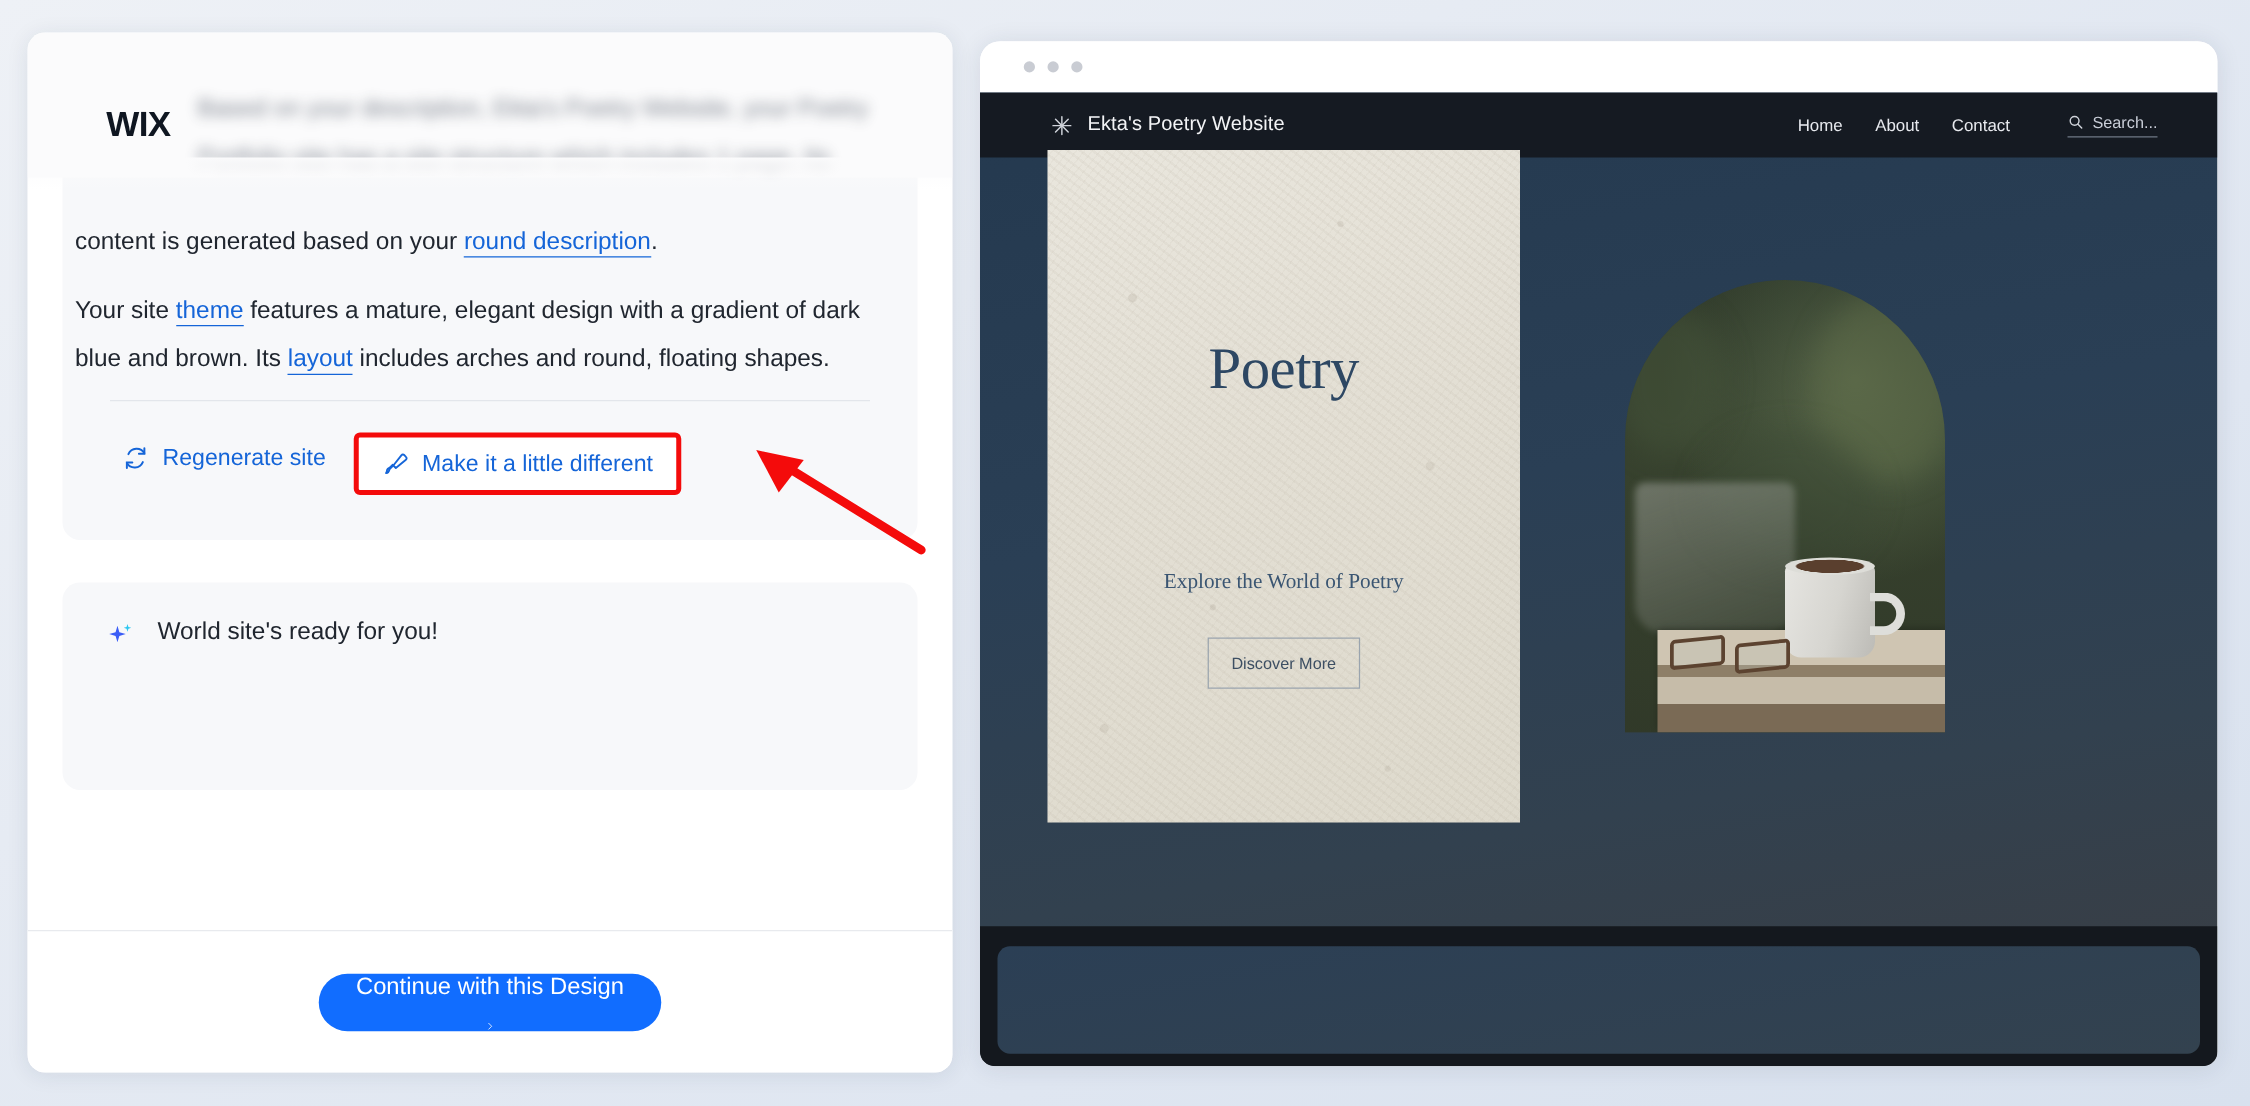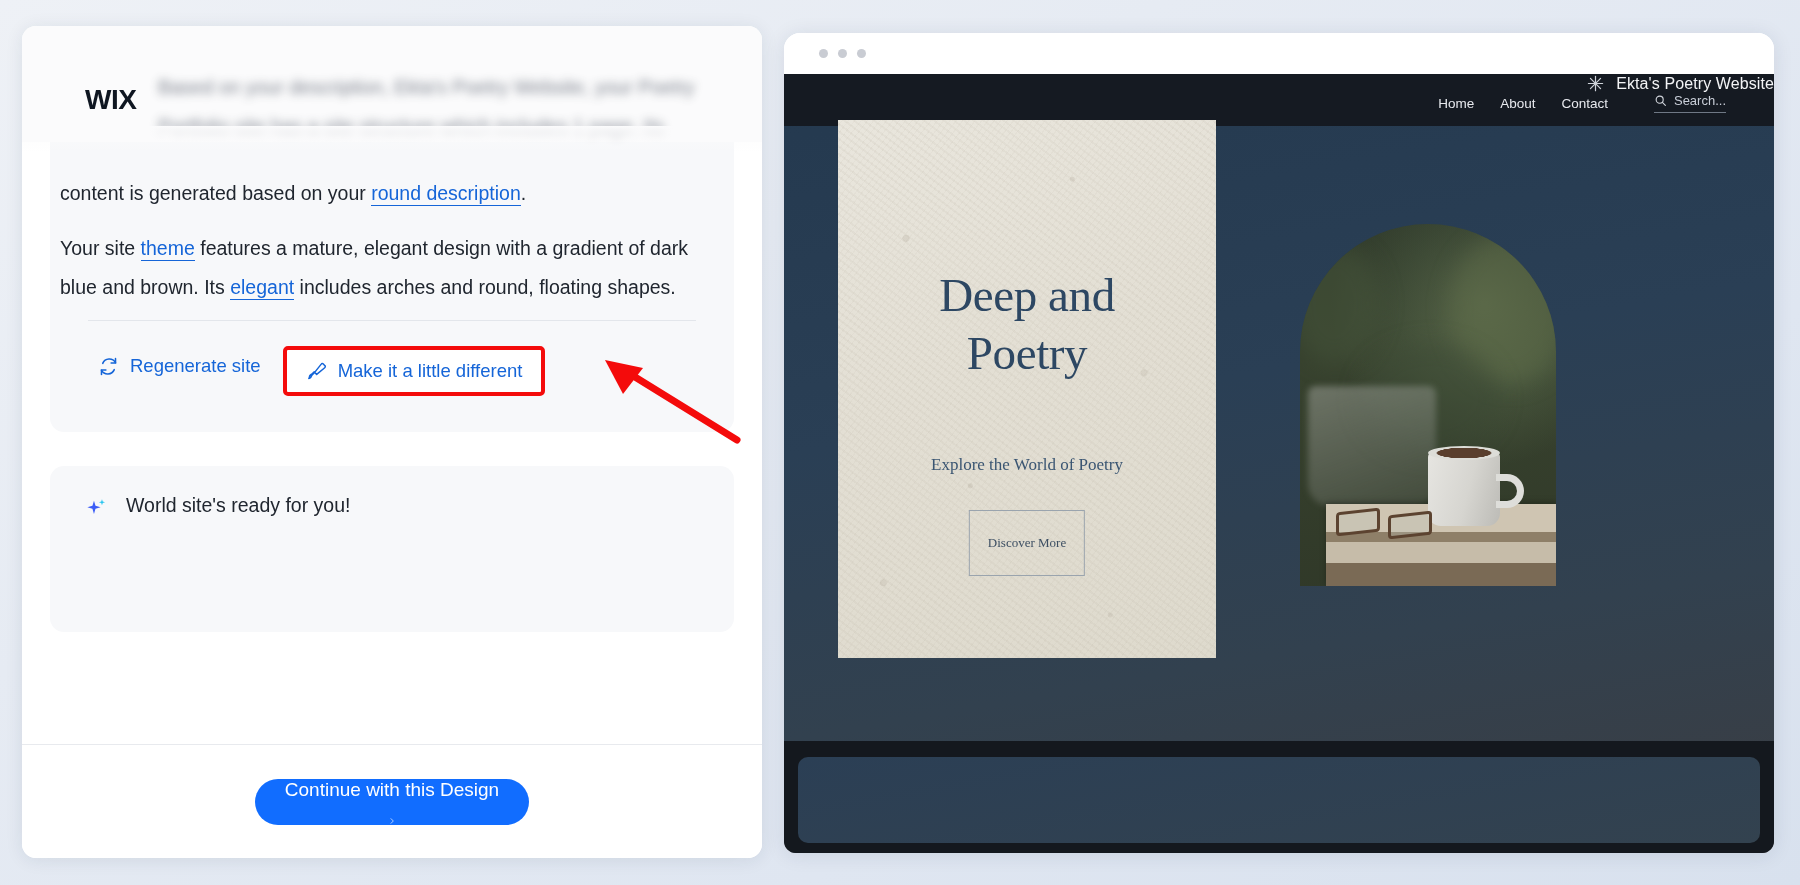--- a/index.html
+++ b/index.html
@@ -253,22 +253,21 @@
     bottom: 0;
     background: linear-gradient(170deg, #24394f 0%, #2a3f55 40%, #32414f 70%, #3b3d42 100%);
     overflow: hidden;
   }
   #site-header {
     position: absolute;
     left: 0; right: 0; top: 0;
     height: 52px;
     background: #151a22;
     display: flex;
-    align-items: flex-end;
-    flex-direction: column;
+    align-items: center;
   }
   #brand {
     display: flex;
     align-items: center;
     gap: 11px;
     margin-left: 56px;
   }
   #brand-mark { width: 19px; height: 19px; display: block; }
   #brand-name {
     color: #f3f4f6;
@@ -338,23 +337,23 @@
     color: #3a5572;
   }
   #hero-cta {
     position: absolute;
     left: 50%;
     transform: translateX(-50%);
     top: 390px;
     border: 1px solid #9aa4ae;
     background: transparent;
     color: #3d4f63;
-    font-family: Liberation Serif, serif;
+    font-family: Liberation Sans, sans-serif;
     font-size: 13px;
-    padding: 24px 18px;
+    padding: 12px 18px;
     cursor: pointer;
   }
 
   
   #arch-photo {
     position: absolute;
     left: 516px;
     top: 150px;
     width: 256px;
     height: 362px;
@@ -481,21 +480,21 @@
         <path d="M16.6 3l.7 2.1 2.1.7-2.1.7-.7 2.1-.7-2.1-2.1-.7 2.1-.7z" fill="#2bc6f0"></path>
       </svg>
       <div id="ready-title">World site's ready for you!</div>
     </div>
 
     <div class="para" id="para-1">
       <span>content is generated based on your </span><span class="lnk">round description</span><span>.</span>
     </div>
 
     <div class="para" id="para-2">
-      <span>Your site </span><span class="lnk">theme</span><span> features a mature, elegant design with a gradient of dark blue and brown. Its </span><span class="lnk">elegant</span><span> includes arches and round, floating shapes.</span>
+      <span>Your site </span><span class="lnk">theme</span><span> features a mature, elegant design with a gradient of dark blue and brown. Its </span><span class="lnk">layout</span><span> includes arches and round, floating shapes.</span>
     </div>
 
     <div class="fade-top">
       <div class="blur-text">Based on your description, Ekta's Poetry Website, your Poetry</div>
       <div class="blur-text" style="top:81px;">Portfolio site has a site structure which includes 1 page. Its</div>
     </div>
     <div class="fade-edge"></div>
     <div id="wix-logo">WIX</div>
   </div>
 
@@ -544,21 +543,20 @@
             <circle cx="10.5" cy="10.5" r="6.5"></circle>
             <line x1="15.5" y1="15.5" x2="21" y2="21"></line>
           </svg>
           <span id="search-ph">Search...</span>
         </div>
       </nav>
     </div>
 
     <div id="hero-card">
       <div id="hero-title">
-        <div>Deep and</div>
         <div>Poetry</div>
       </div>
       <div id="hero-sub">Explore the World of Poetry</div>
       <button id="hero-cta">Discover More</button>
     </div>
 
     <div id="arch-photo">
       <div class="blur-blob" style="left:-10px;top:20px;width:90px;height:120px;background:rgba(70,84,58,0.55);"></div>
       <div class="blur-blob" style="left:150px;top:10px;width:120px;height:150px;background:rgba(96,110,74,0.50);"></div>
       <div class="blur-blob" style="left:60px;top:120px;width:140px;height:110px;background:rgba(58,70,50,0.45);"></div>

